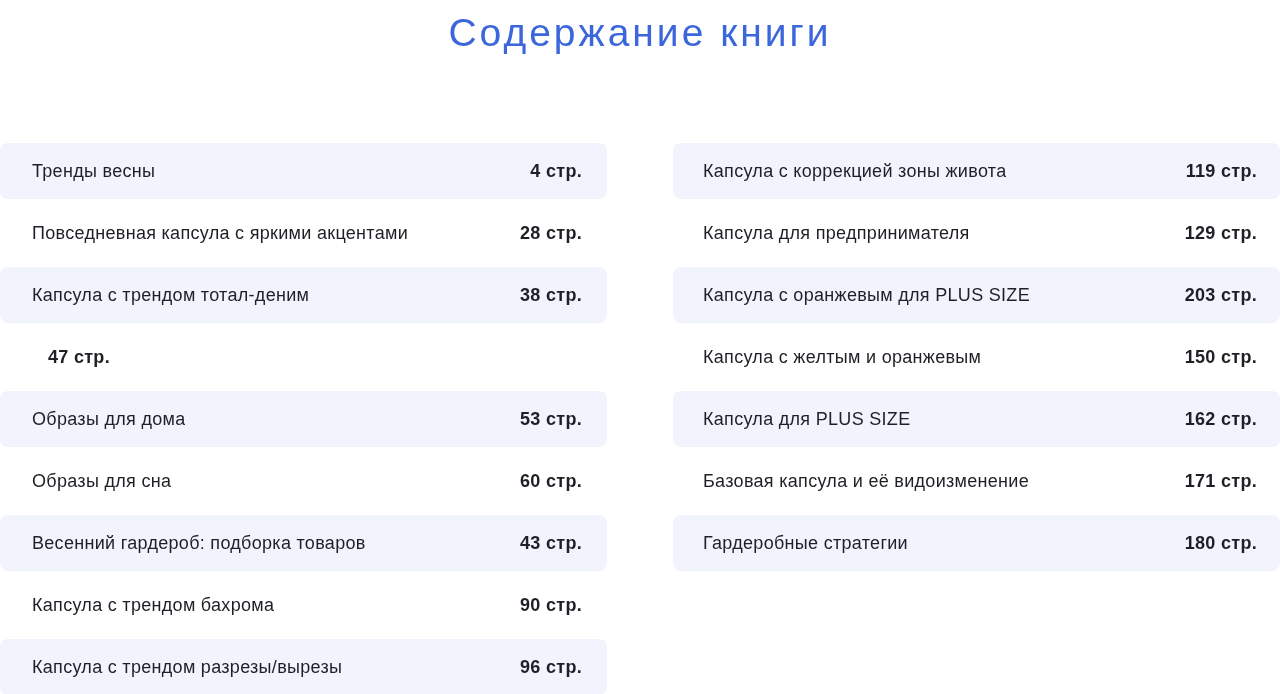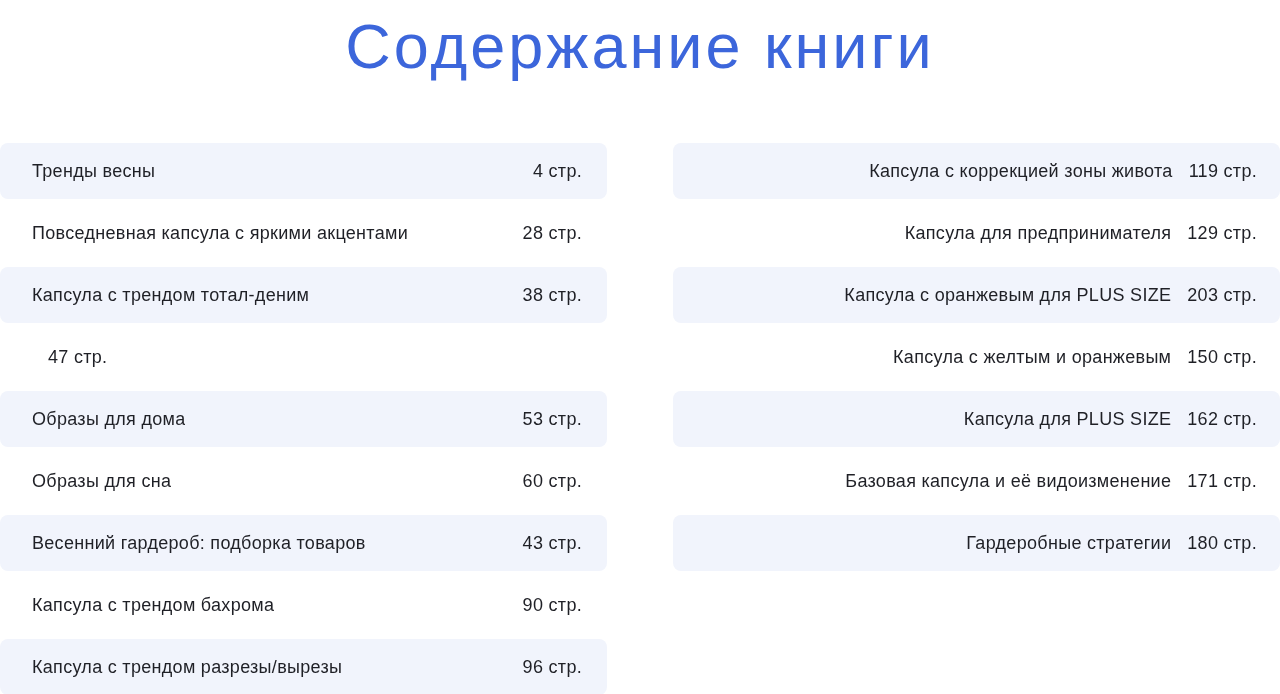--- a/index.html
+++ b/index.html
@@ -15,21 +15,21 @@
     overflow: hidden;
     background: var(--page-bg, #ffffff);
   }
   .page-title {
     position: absolute;
     top: 12px;
     left: 0;
     width: 100%;
     margin: 0;
     text-align: center;
-    font-size: 63px;
+    font-size: 39px;
     font-weight: 400;
     letter-spacing: 3px;
     line-height: 1.1;
     color: var(--accent, #3c66db);
   }
   .toc {
     position: absolute;
     top: 143px;
     left: 0;
     width: 1280px;
@@ -47,29 +47,30 @@
     display: flex;
     align-items: center;
     justify-content: space-between;
     box-sizing: border-box;
     padding: 0 25px 0 32px;
     font-size: 18px;
     letter-spacing: 0.3px;
     color: var(--text, #1f2026);
     background: transparent;
   }
-  .toc-column-right .toc-row { padding: 0 23px 0 30px; justify-content: flex-end; }
+  .toc-column-right .toc-row { padding: 0 23px 0 30px; }
   .toc-row:nth-child(odd) { background: var(--row-bg, #f1f4fc); }
   .toc-title {
     white-space: nowrap;
     overflow: hidden;
   }
   .toc-page {
     white-space: nowrap;
     margin-left: 16px;
+    font-weight: bold;
   }
 </style>
 </head>
 <body>
 
 <div class="page">
   <h1 class="page-title">Содержание книги</h1>
 
   <div class="toc">
     <div class="toc-column toc-column-left">

